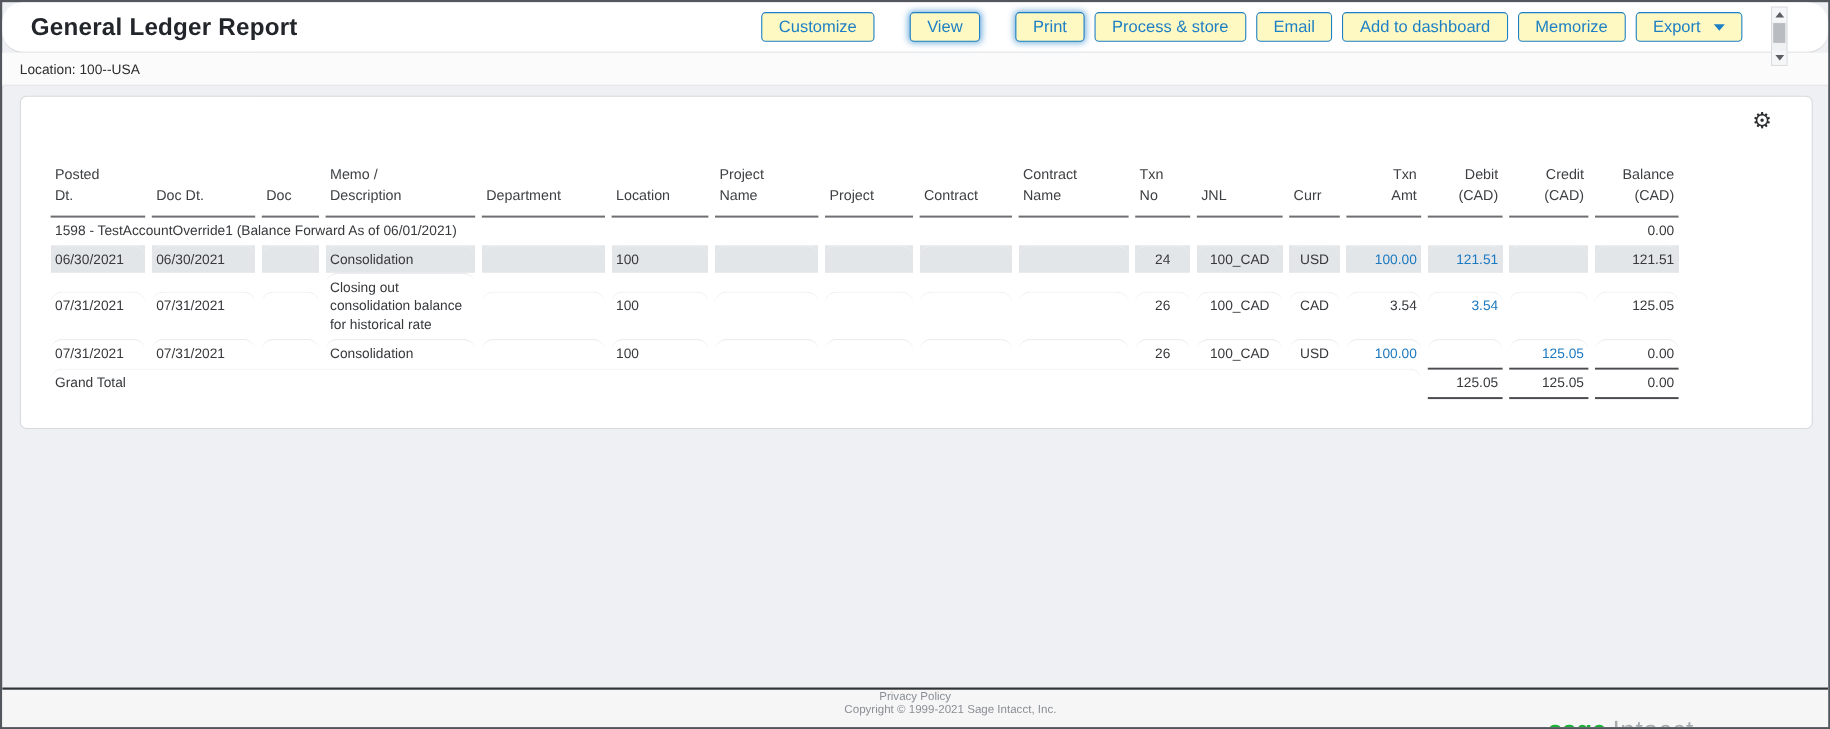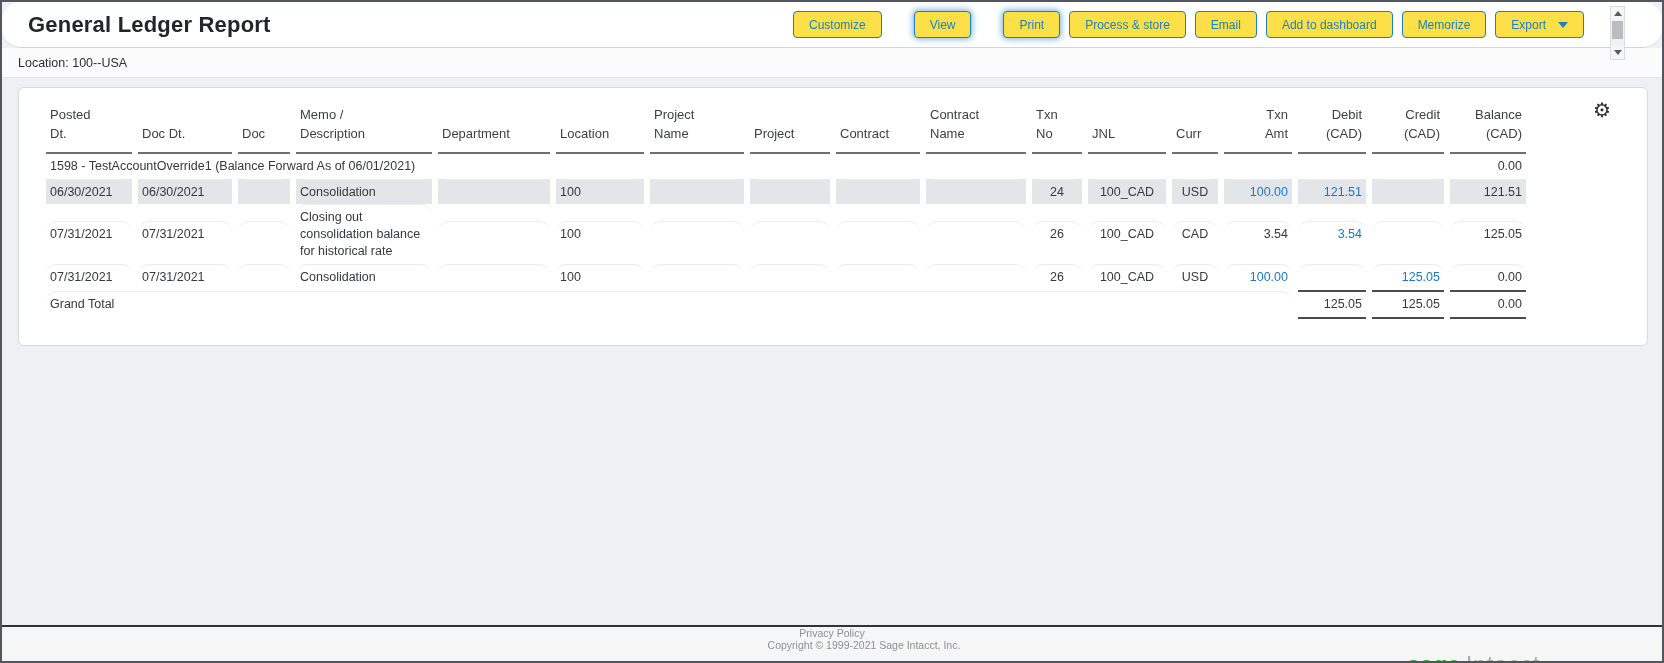--- a/index.html
+++ b/index.html
@@ -14,22 +14,22 @@
   }
 
   
   .topbar {
     height:46px; background:#fff; border-bottom:1px solid #d4d4d6;
     display:flex; align-items:center; padding:0 78px 0 26px;border-radius:19px;
   }
   .page-title { font-size:22px; font-weight:600; color:#22252a; letter-spacing:.2px; }
   .btn-row { margin-left:auto; display:flex; gap:9px; align-items:center; }
   .btn {
-    background:#fde047; border:1px solid #1d7fc4; color:#1d7fc4;
-    border-radius:4px; height:27px; padding:0 15px; font-size:12px;
+    background:#fef9c3; border:1px solid #1d7fc4; color:#1d7fc4;
+    border-radius:4px; height:27px; padding:0 15px; font-size:15px;
     font-family:"Liberation Sans", sans-serif; cursor:pointer;
     display:inline-flex; align-items:center; white-space:nowrap;
   }
   .btn.glow { box-shadow:0 0 6px 1px rgba(40,130,200,.65);margin-left:23px; }
   .caret {
     width:0; height:0; margin-left:12px;
     border-left:5px solid transparent; border-right:5px solid transparent;
     border-top:6px solid #1d7fc4;
   }
 
@@ -54,21 +54,21 @@
 
   
   .card {
     position:relative; margin:9px 14px 0 16px;
     background:#fff; border:1px solid #d7d9dd; border-radius:6px;
     padding:16px 24px 26px 24px;
   }
   .gear { position:absolute; top:12px; right:36px; font-size:20px; color:#2d2f31; cursor:pointer; line-height:1; }
 
   
-  table.report { border-collapse:collapse; table-layout:fixed; width:calc(100% - 104px); font-size:12.5px; }
+  table.report { border-collapse:collapse; table-layout:fixed; width:calc(100% - 104px); font-size:12.5px;margin-top:44px; }
   td, th { padding:0 3px; vertical-align:middle; overflow:hidden; }
   th { vertical-align:bottom; font-weight:normal; color:#3d3f42; }
   .c { padding:4px 4px; line-height:1.35; min-height:18px; color:#37393c; }
   .hdr { padding:2px 4px 8px; border-bottom:2px solid #6d6f72; line-height:1.45; font-size:13px; }
   .al { text-align:left; } .ac { text-align:center; } .ar { text-align:right; }
   td.shaded { background:#e3e6e9; background-clip:content-box; }
   .sep { border-top:1px solid #ececee;border-radius:11px; }
   .dark-top { border-top:2px solid #4a4c4f; }
   .dark-bot { border-bottom:2px solid #4a4c4f; }
   .link { color:#1b79c0; cursor:pointer; }

